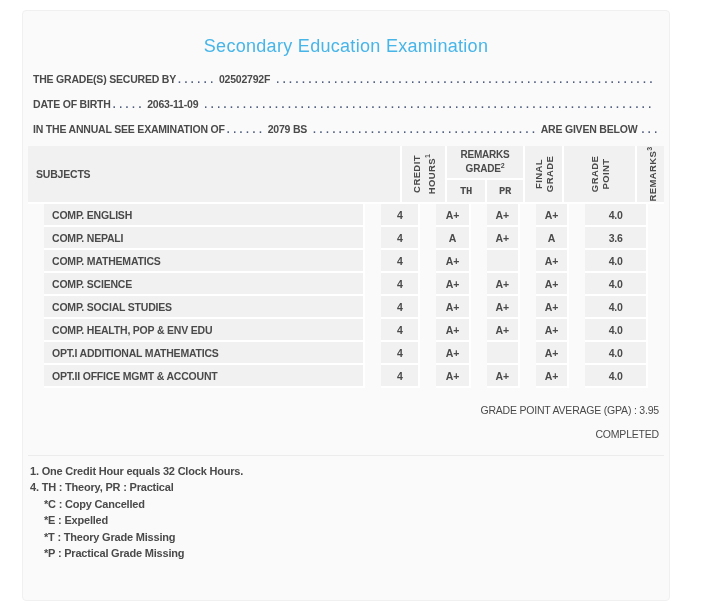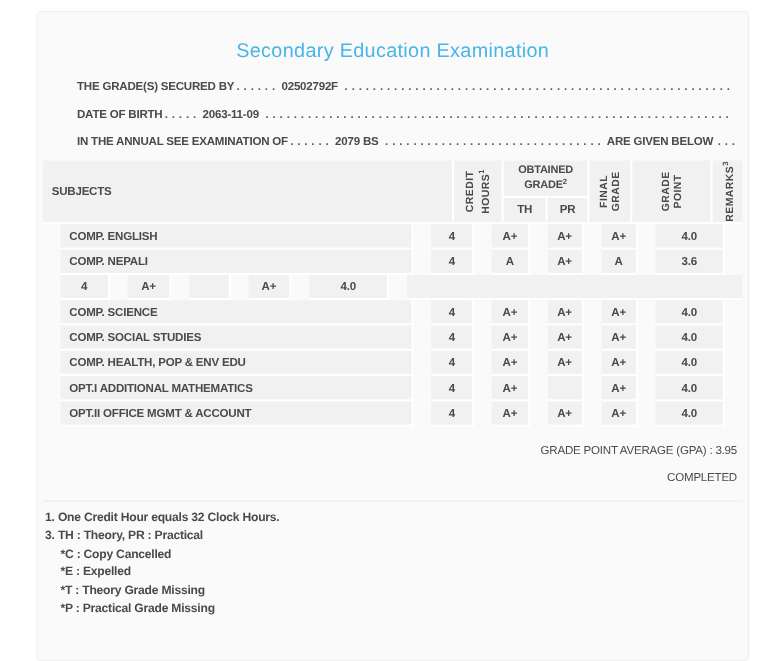--- a/index.html
+++ b/index.html
@@ -8,35 +8,35 @@
     --dots:#4d5b7c;
     --panel:#fafafa;
     --cell:#f1f1f1;
   }
   *{margin:0;padding:0;box-sizing:border-box;}
   body{
     width:713px;height:601px;background:#ffffff;position:relative;
     font-family:"Liberation Sans",sans-serif;color:var(--text);
   }
   .panel{
-    position:absolute;left:33px;top:10px;width:648px;height:591px;
+    position:absolute;left:22px;top:10px;width:648px;height:591px;
     background:var(--panel);border:1px solid #f0f0f0;border-radius:4px;
     padding-top:24px;overflow:hidden;
   }
   .title{
     text-align:center;font-size:18px;line-height:22px;color:var(--accent);
     letter-spacing:.3px;font-weight:400;
   }
   .subtitle{
     text-align:center;font-size:11px;font-weight:700;margin-top:7px;letter-spacing:.2px;
   }
   .info{margin:9px 12px 0 10px;}
   .info-line{
     display:flex;align-items:center;height:25px;
-    font-size:10.5px;font-weight:700;letter-spacing:-0.2px;white-space:nowrap;margin-left:26px;
+    font-size:10.5px;font-weight:700;letter-spacing:-0.2px;white-space:nowrap;
   }
   .leader{color:var(--dots);font-weight:700;word-spacing:1px;margin:0 2px;flex:0 0 auto;}
   .fill{flex:1 1 auto;overflow:hidden;color:var(--dots);font-weight:700;word-spacing:1px;margin:0 2px;}
   .val{flex:0 0 auto;margin:0 4px;}
   .suffix{flex:0 0 auto;margin-left:2px;}
   .suffix-dots{color:var(--dots);font-weight:700;word-spacing:1px;margin-left:4px;flex:0 0 auto;}
 
   .gtable{margin:5px 5px 0 5px;}
   .thead{display:flex;height:58px;}
   .cell{
@@ -62,21 +62,21 @@
   }
   sup{font-size:7px;}
 
   .hgroup{width:78px;display:flex;flex-direction:column;}
   .hgroup-top{
     height:34px;background:var(--cell);border-right:2px solid #ffffff;border-bottom:2px solid #ffffff;
     display:flex;align-items:center;justify-content:center;text-align:center;
     padding:0 5px;font-size:10px;line-height:11px;font-weight:700;letter-spacing:-0.2px;
   }
   .hgroup-bottom{flex:1 1 auto;display:flex;}
-  .hgroup-bottom .cell{border-bottom:2px solid #ffffff;}
+  .hgroup-bottom .cell{border-bottom:2px solid #ffffff;font-family:Liberation Mono, monospace;}
 
   .trow{display:flex;height:23px;}
   .trow .cell{border-bottom:2px solid #ffffff;margin-left:16px;}
 
   .summary{
     margin:10px 5px 0 5px;padding-right:5px;text-align:right;
     font-size:10.5px;font-weight:400;letter-spacing:-0.2px;
     padding-bottom:9px;border-bottom:1px solid #ececec;
   }
   .summary .sline{height:24px;line-height:24px;}
@@ -120,21 +120,21 @@
       <div class="cell c-subject">
         <span>SUBJECTS</span>
       </div>
       <div class="cell c-credit">
         <div class="vwrap">
             <div class="vtext"><span>CREDIT</span><br><span>HOURS</span><sup>1</sup></div>
           </div>
       </div>
       <div class="hgroup">
         <div class="hgroup-top">
-          <span><span>OBTAINED GRADE</span><sup>2</sup></span>
+          <span><span>REMARKS GRADE</span><sup>2</sup></span>
         </div>
         <div class="hgroup-bottom">
           <div class="cell c-th">
               <span>TH</span>
             </div>
           <div class="cell c-pr" style="flex:1 1 auto;width:auto;">
               <span>PR</span>
             </div>
         </div>
       </div>
@@ -195,20 +195,23 @@
             <span>A</span>
           </div>
           <div class="cell c-gp">
             <span>3.6</span>
           </div>
           <div class="cell c-remarks">
             <span></span>
           </div>
         </div>
         <div class="trow">
+          <div class="cell c-subject">
+            <span>COMP. MATHEMATICS</span>
+          </div>
           <div class="cell c-credit">
             <span>4</span>
           </div>
           <div class="cell c-th">
             <span>A+</span>
           </div>
           <div class="cell c-pr">
             <span></span>
           </div>
           <div class="cell c-final">
@@ -342,20 +345,20 @@
   <div class="summary">
     <div class="sline">
       <span>GRADE POINT AVERAGE (GPA) :</span>
       <span>3.95</span>
     </div>
     <div class="sline">COMPLETED</div>
   </div>
 
   <div class="footnotes">
       <div class="fn">1. One Credit Hour equals 32 Clock Hours.</div>
-      <div class="fn">3. TH : Theory, PR : Practical</div>
+      <div class="fn">4. TH : Theory, PR : Practical</div>
       <div class="fn indent">*C : Copy Cancelled</div>
       <div class="fn indent">*E : Expelled</div>
       <div class="fn indent">*T : Theory Grade Missing</div>
       <div class="fn indent">*P : Practical Grade Missing</div>
     </div>
 
 </div>
 
 </body></html>

